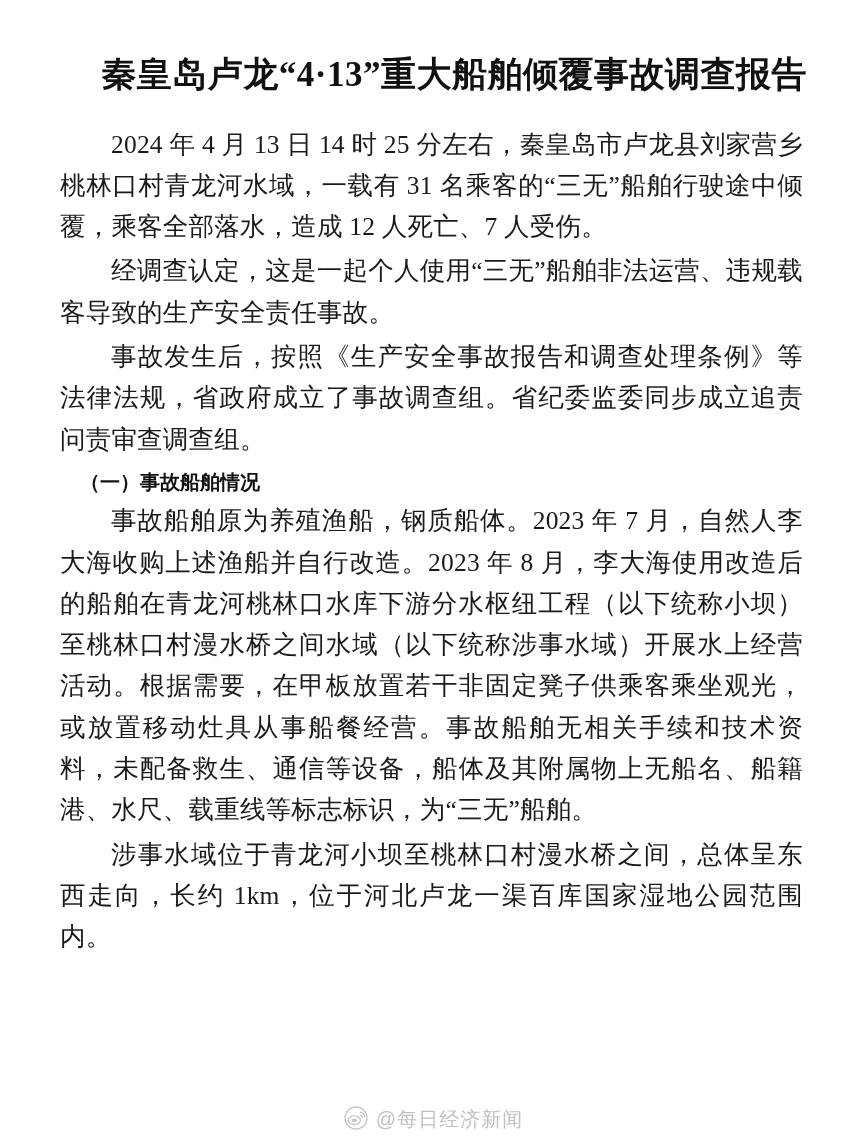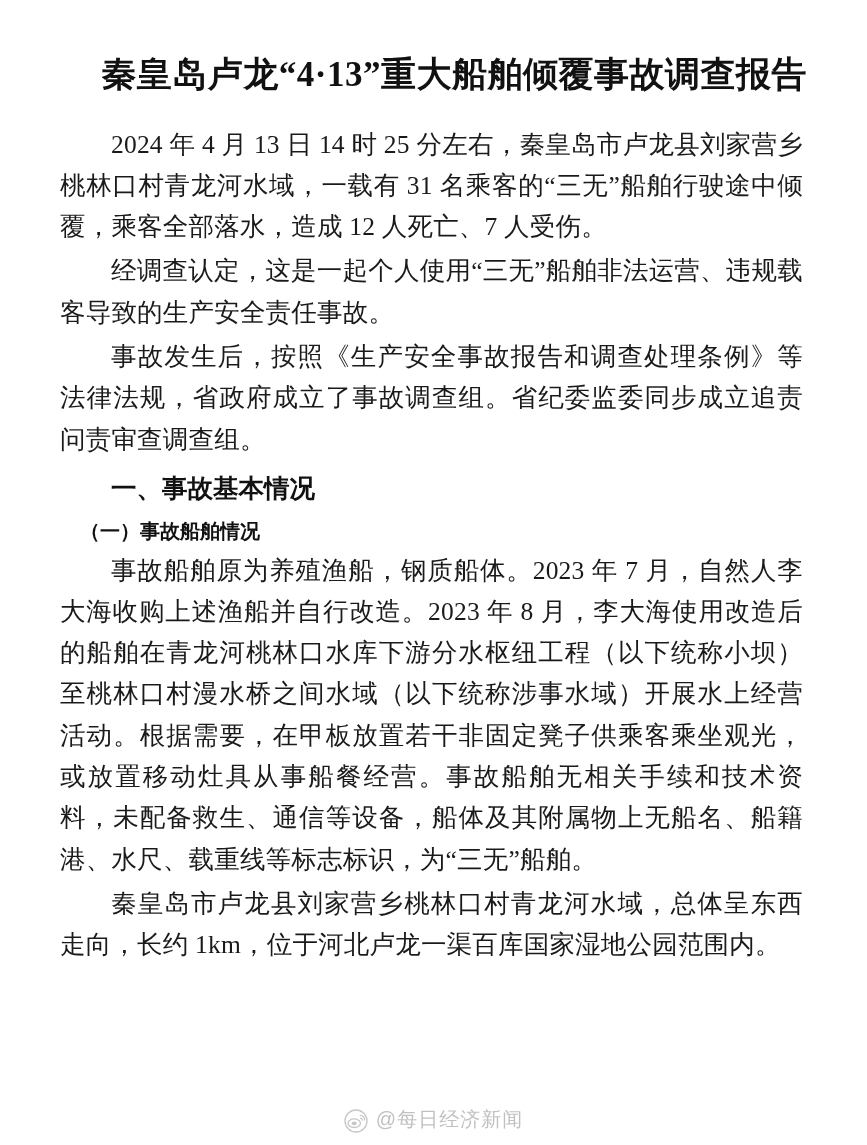--- a/index.html
+++ b/index.html
@@ -57,21 +57,21 @@
     margin: 6px 0 2px 0;
     text-indent: 1em;
     color: #111111;
   }
   .watermark {
     position: absolute;
     left: 0;
     right: 0;
     bottom: 12px;
     display: flex;
-    align-items: flex-end;
+    align-items: flex-start;
     justify-content: center;
     gap: 8px;
     opacity: 0.62;
   }
   .weibo-logo {
     width: 24px;
     height: 24px;
     display: inline-block;
   }
   .watermark-text {
@@ -85,25 +85,24 @@
 <body>
 
 <div class="page">
 
   <h1 class="doc-title">秦皇岛卢龙“4·13”重大船舶倾覆事故调查报告</h1>
 
   <p class="body-p">2024 年 4 月 13 日 14 时 25 分左右，秦皇岛市卢龙县刘家营乡桃林口村青龙河水域，一载有 31 名乘客的“三无”船舶行驶途中倾覆，乘客全部落水，造成 12 人死亡、7 人受伤。</p>
   <p class="body-p">经调查认定，这是一起个人使用“三无”船舶非法运营、违规载客导致的生产安全责任事故。</p>
   <p class="body-p">事故发生后，按照《生产安全事故报告和调查处理条例》等法律法规，省政府成立了事故调查组。省纪委监委同步成立追责问责审查调查组。</p>
 
-  <h2 class="heading-1">一、事故基本情况</h2>
   <h3 class="heading-2">（一）事故船舶情况</h3>
   <p class="body-p">事故船舶原为养殖渔船，钢质船体。2023 年 7 月，自然人李大海收购上述渔船并自行改造。2023 年 8 月，李大海使用改造后的船舶在青龙河桃林口水库下游分水枢纽工程（以下统称小坝）至桃林口村漫水桥之间水域（以下统称涉事水域）开展水上经营活动。根据需要，在甲板放置若干非固定凳子供乘客乘坐观光，或放置移动灶具从事船餐经营。事故船舶无相关手续和技术资料，未配备救生、通信等设备，船体及其附属物上无船名、船籍港、水尺、载重线等标志标识，为“三无”船舶。</p>
 
-  <p class="body-p">秦皇岛市卢龙县刘家营乡桃林口村青龙河水域，总体呈东西走向，长约 1km，位于河北卢龙一渠百库国家湿地公园范围内。</p>
+  <p class="body-p">涉事水域位于青龙河小坝至桃林口村漫水桥之间，总体呈东西走向，长约 1km，位于河北卢龙一渠百库国家湿地公园范围内。</p>
 
   <div class="watermark">
     <span class="weibo-logo">
       <svg viewBox="0 0 24 24" width="24" height="24" aria-hidden="true">
         <circle cx="12" cy="12" r="11" fill="none" stroke="#a5a5a5" stroke-width="1.3"></circle>
         <ellipse cx="10.2" cy="14.2" rx="6.2" ry="4.3" fill="none" stroke="#a5a5a5" stroke-width="1.3"></ellipse>
         <ellipse cx="10.2" cy="14.3" rx="2.6" ry="1.9" fill="#a5a5a5"></ellipse>
         <path d="M16.2 6.3c2.6 0 4.6 2.1 4.3 4.6" fill="none" stroke="#a5a5a5" stroke-width="1.3" stroke-linecap="round"></path>
         <path d="M16.4 9.1c1.1 0 1.9 0.9 1.8 2" fill="none" stroke="#a5a5a5" stroke-width="1.3" stroke-linecap="round"></path>
       </svg>

